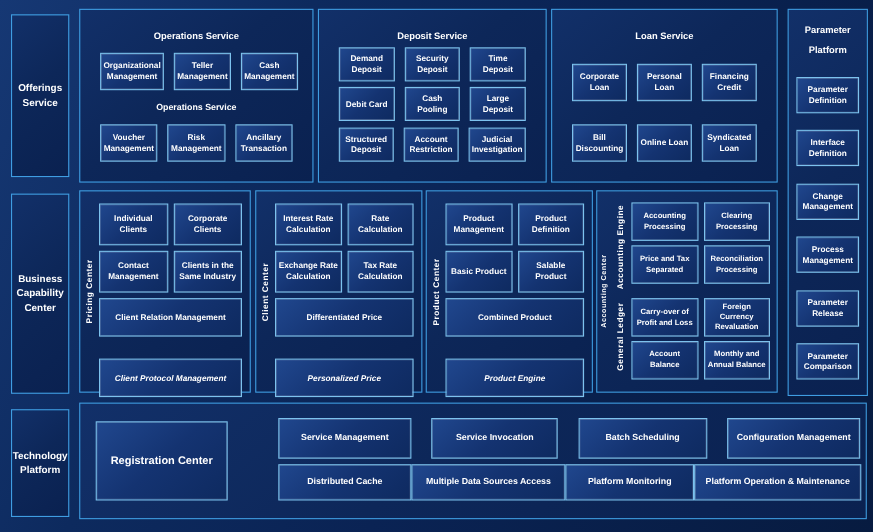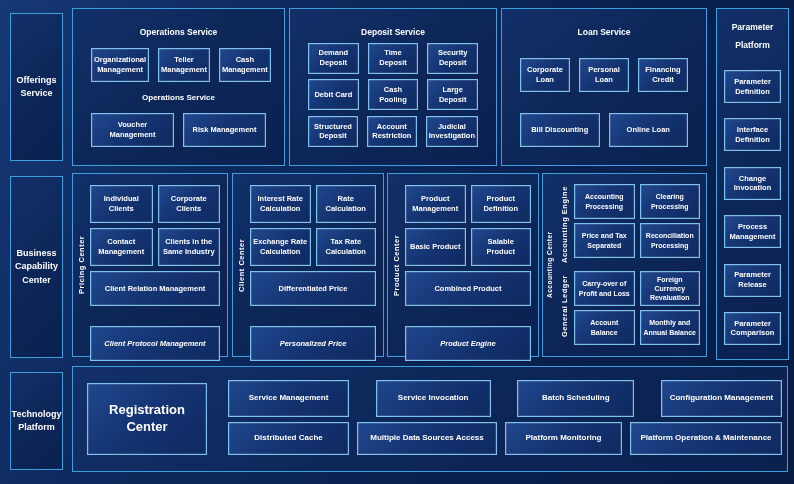--- a/index.html
+++ b/index.html
@@ -73,24 +73,24 @@
   #g-accounting > .vlabel.outer{width:13px;font-size:6.5px;}
   .acc-subs{width:16px;display:flex;flex-direction:column;padding:10px 0;box-sizing:border-box;}
   .acc-subs .vlabel{flex:1;}
   #g-accounting .mid-content{padding:10px 6px 10px 2px;gap:4px;}
   #g-accounting .srow{height:35px;}
   #g-accounting .box{font-size:7px;}
   .gap-row{margin-top:9px;}
 
   
   #bottom-panel{left:72px;top:366px;width:716px;height:106px;}
-  #reg-box{position:absolute;left:14px;top:16px;width:120px;height:72px;font-size:13px;}
+  #reg-box{position:absolute;left:14px;top:16px;width:120px;height:72px;font-size:10px;}
   .tgrid{position:absolute;left:155px;right:5px;top:13px;bottom:16px;
          display:flex;flex-direction:column;justify-content:space-between;}
-  .trow{display:flex;justify-content:space-between;}
+  .trow{display:flex;justify-content:space-between;margin-left:25px;}
   .trow .box{font-size:8px;flex:none;}
   .trow1 .box{height:37px;}
   .trow2 .box{height:33px;}
   .bw-sm{width:121px}.bw-si{width:115px}.bw-bs{width:117px}.bw-cm{width:121px}
   .bw-dc{width:121px}.bw-md{width:140px}.bw-pm{width:117px}.bw-po{width:152px}
 </style>
 </head>
 <body>
 
 <div id="root">
@@ -103,29 +103,30 @@
     <div class="g-title">Operations Service</div>
     <div class="hrow">
       <div class="box">Organizational Management</div>
       <div class="box">Teller Management</div>
       <div class="box">Cash Management</div>
     </div>
     <div class="g-midtitle">Operations Service</div>
     <div class="hrow">
       <div class="box">Voucher Management</div>
       <div class="box">Risk Management</div>
+      <div class="box">Ancillary Transaction</div>
     </div>
   </section>
 
   <section class="panel vgroup" id="g-deposit">
     <div class="g-title">Deposit Service</div>
     <div class="hrow">
       <div class="box">Demand Deposit</div>
+      <div class="box">Security Deposit</div>
       <div class="box">Time Deposit</div>
-      <div class="box">Security Deposit</div>
     </div>
     <div class="hrow">
       <div class="box">Debit Card</div>
       <div class="box">Cash Pooling</div>
       <div class="box">Large Deposit</div>
     </div>
     <div class="hrow">
       <div class="box">Structured Deposit</div>
       <div class="box">Account Restriction</div>
       <div class="box">Judicial Investigation</div>
@@ -135,28 +136,29 @@
   <section class="panel vgroup" id="g-loan">
     <div class="g-title">Loan Service</div>
     <div class="hrow">
       <div class="box">Corporate Loan</div>
       <div class="box">Personal Loan</div>
       <div class="box">Financing Credit</div>
     </div>
     <div class="hrow">
       <div class="box">Bill Discounting</div>
       <div class="box">Online Loan</div>
+      <div class="box">Syndicated Loan</div>
     </div>
   </section>
 
   <section class="panel" id="pp">
     <div class="param-title">Parameter Platform</div>
     <div class="box pbox">Parameter Definition</div>
     <div class="box pbox">Interface Definition</div>
-    <div class="box pbox">Change Invocation</div>
+    <div class="box pbox">Change Management</div>
     <div class="box pbox">Process Management</div>
     <div class="box pbox">Parameter Release</div>
     <div class="box pbox">Parameter Comparison</div>
   </section>
 
   <section class="panel mid" id="g-pricing">
     <div class="vlabel">Pricing Center</div>
     <div class="mid-content">
       <div class="srow">
         <div class="box">Individual Clients</div>

